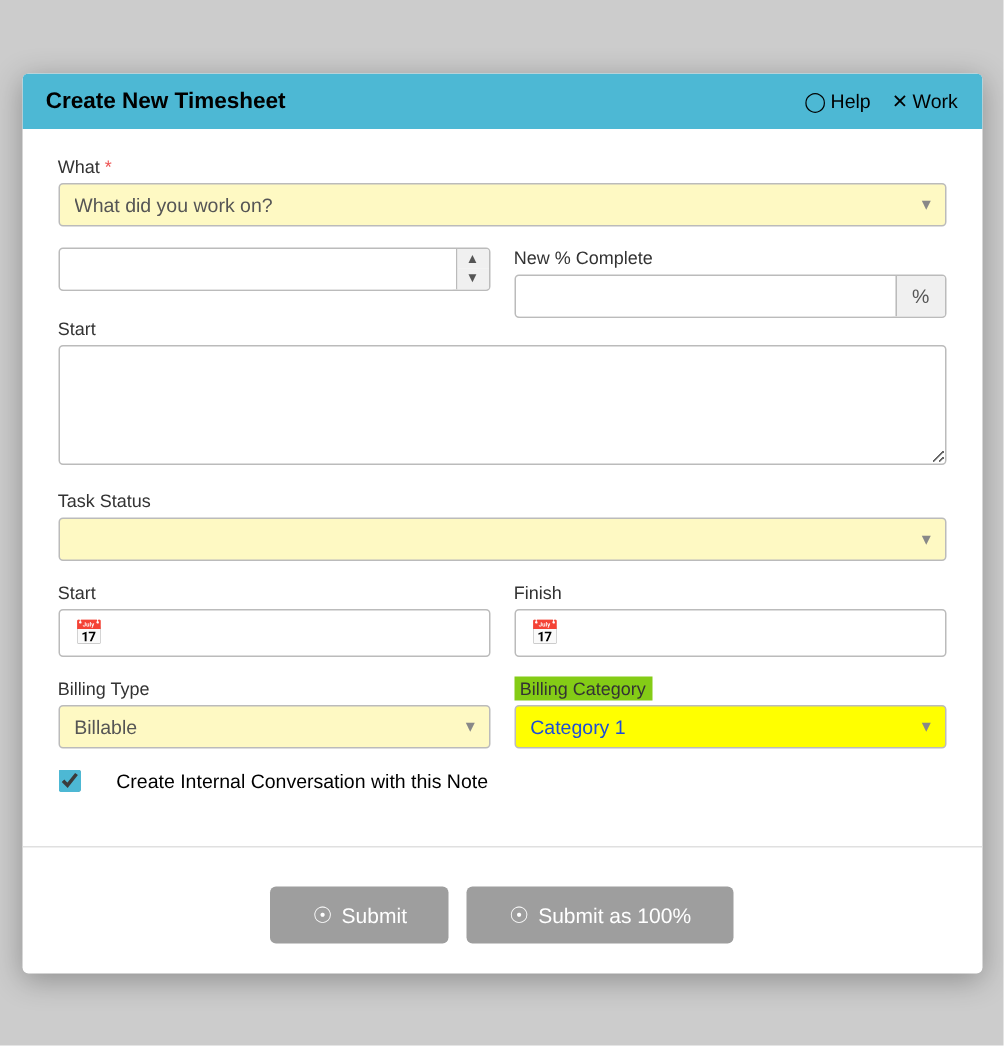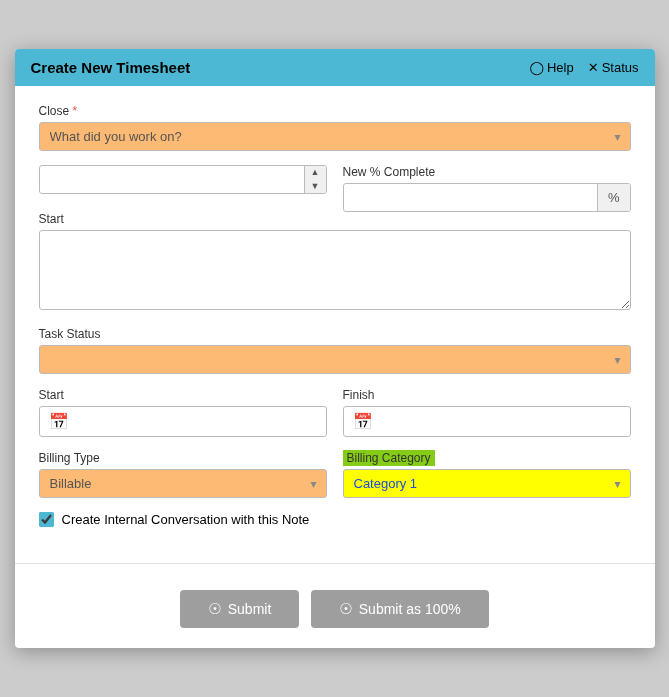--- a/index.html
+++ b/index.html
@@ -80,21 +80,21 @@
       resize: vertical;
       height: 80px;
     }
     select {
       width: 100%;
       border: 1px solid #bbb;
       border-radius: 3px;
       padding: 6px 10px;
       font-size: 13px;
       color: #555;
-      background: #fdba74;
+      background: #fef9c3;
       outline: none;
       appearance: none;
       -webkit-appearance: none;
       cursor: pointer;
     }
     .select-wrapper {
       position: relative;
       width: 100%;
     }
     .select-wrapper::after {
@@ -177,21 +177,21 @@
       padding: 0;
     }
     .calendar-icon {
       color: #4db8d4;
       font-size: 16px;
       cursor: pointer;
     }
     .checkbox-row {
       display: flex;
       align-items: center;
-      gap: 8px;
+      gap: 24px;
       margin-bottom: 14px;
     }
     .checkbox-row input[type="checkbox"] {
       width: 15px;
       height: 15px;
       accent-color: #4db8d4;
     }
     .modal-footer {
       padding: 12px 24px 20px;
       display: flex;
@@ -250,30 +250,30 @@
 
   <div class="modal-header">
     <span class="modal-header-title">Create New Timesheet</span>
     <div class="modal-header-actions">
       <span>
         <span>◯</span>
         <span>Help</span>
       </span>
       <span>
         <span>✕</span>
-        <span>Status</span>
+        <span>Work</span>
       </span>
     </div>
   </div>
 
   <div class="modal-body">
 
     <div class="form-group">
       <label class="form-label">
-        <span>Close</span><span class="required"> *</span>
+        <span>What</span><span class="required"> *</span>
       </label>
       <div class="select-wrapper">
         <select>
           <option value="">What did you work on?</option>
         </select>
       </div>
     </div>
 
     <div class="form-row">
       <div class="form-col">

